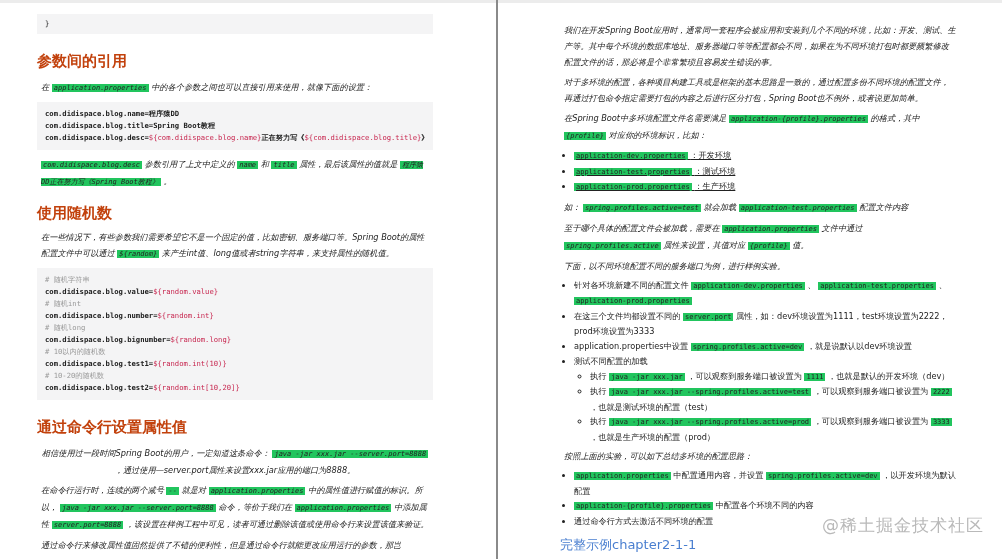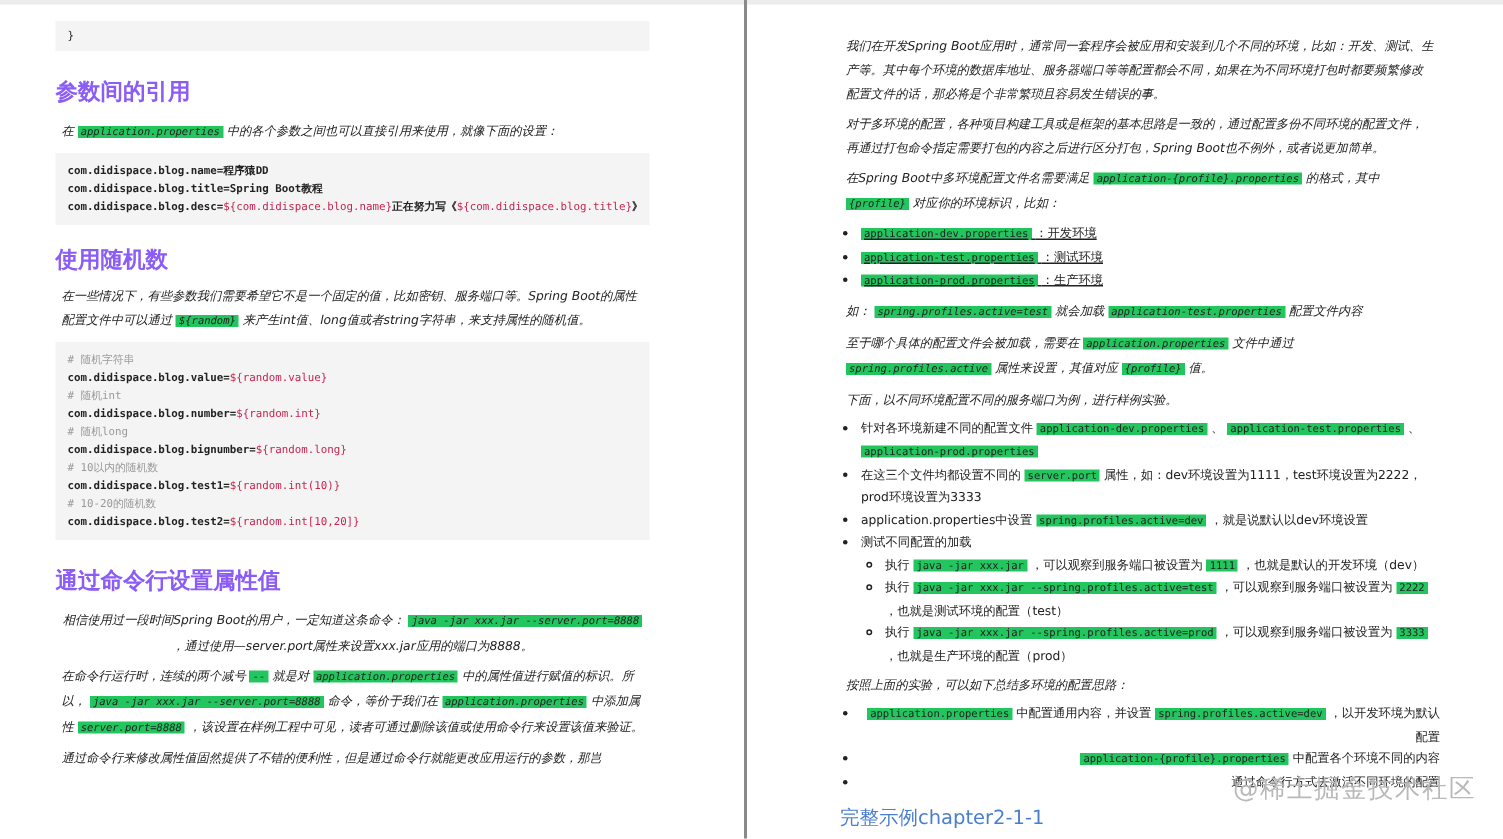--- a/index.html
+++ b/index.html
@@ -15,21 +15,21 @@
   .page.right { left:498px; width:504px; }
   .content-left { position:absolute; left:37px; top:14px; width:396px; }
   .content-right { position:absolute; left:62px; top:18px; width:400px; }
   .code {
     background:#f4f4f5; font-family:"DejaVu Sans Mono", "Liberation Mono", monospace;
     font-size:7.2px; line-height:12px; padding:6px 8px; color:#222; white-space:pre;
   }
   .code .k { font-weight:bold; }
   .code .v { color:#c7254e; }
   .code .c { color:#999; }
-  h2 { font-size:15px; font-weight:bold; margin:0; color:#8b5cf6; }
+  h2 { font-size:15px; font-weight:bold; margin:0; color:#c2410c; }
   p { margin:4px; font-size:8.2px; line-height:16px; color:#222;font-style:italic; }
   code.i { font-family:"DejaVu Sans Mono", "Liberation Mono", monospace; font-size:7px; background:#22c55e; padding:0 2px; }
   ul { margin:0; padding:0 0 0 14px; list-style:disc; }
   ul li { font-size:8.2px; line-height:14.5px; }
   ul.sub { list-style:circle; padding-left:16px; }
   a.link { color:#4a7fd0; font-size:13px; text-decoration:none; }
   .watermark {
     position:absolute; right:18px; bottom:22px; color:#b9b9b9; font-size:17px;
     font-family:"DejaVu Sans", sans-serif; letter-spacing:1px;
   }
@@ -44,20 +44,21 @@
   <div class="content-left">
     <div class="code" style="padding:4px 8px;"><span>}</span></div>
 
     <h2 style="margin-top:18px;">参数间的引用</h2>
     <p style="margin-top:8px;"><span>在</span> <code class="i">application.properties</code> <span>中的各个参数之间也可以直接引用来使用，就像下面的设置：</span></p>
 
     <div class="code" style="margin-top:6px;"><span class="k">com.didispace.blog.name=</span><span class="k">程序猿DD</span>
 <span class="k">com.didispace.blog.title=</span><span class="k">Spring Boot教程</span>
 <span class="k">com.didispace.blog.desc=</span><span class="v">${com.didispace.blog.name}</span><span class="k">正在努力写《</span><span class="v">${com.didispace.blog.title}</span><span class="k">》</span></div>
 
+    <p style="margin-top:6px;"><code class="i">com.didispace.blog.desc</code> <span>参数引用了上文中定义的</span> <code class="i">name</code> <span>和</span> <code class="i">title</code> <span>属性，最后该属性的值就是</span> <code class="i">程序猿DD正在努力写《Spring Boot教程》</code> <span>。</span></p>
 
     <h2 style="margin-top:14px;">使用随机数</h2>
     <p style="margin-top:6px;"><span>在一些情况下，有些参数我们需要希望它不是一个固定的值，比如密钥、服务端口等。Spring Boot的属性配置文件中可以通过</span> <code class="i">${random}</code> <span>来产生int值、long值或者string字符串，来支持属性的随机值。</span></p>
 
     <div class="code" style="margin-top:6px;"><span class="c"># 随机字符串</span>
 <span class="k">com.didispace.blog.value=</span><span class="v">${random.value}</span>
 <span class="c"># 随机int</span>
 <span class="k">com.didispace.blog.number=</span><span class="v">${random.int}</span>
 <span class="c"># 随机long</span>
 <span class="k">com.didispace.blog.bignumber=</span><span class="v">${random.long}</span>
@@ -96,21 +97,21 @@
       <li><span>测试不同配置的加载</span>
         <ul class="sub">
           <li><span>执行</span> <code class="i">java -jar xxx.jar</code> <span>，可以观察到服务端口被设置为</span> <code class="i">1111</code> <span>，也就是默认的开发环境（dev）</span></li>
           <li><span>执行</span> <code class="i">java -jar xxx.jar --spring.profiles.active=test</code> <span>，可以观察到服务端口被设置为</span> <code class="i">2222</code> <span>，也就是测试环境的配置（test）</span></li>
           <li><span>执行</span> <code class="i">java -jar xxx.jar --spring.profiles.active=prod</code> <span>，可以观察到服务端口被设置为</span> <code class="i">3333</code> <span>，也就是生产环境的配置（prod）</span></li>
         </ul>
       </li>
     </ul>
 
     <p style="margin-top:4px;">按照上面的实验，可以如下总结多环境的配置思路：</p>
-    <ul style="margin-top:2px;text-align:right;">
+    <ul style="margin-top:2px;">
       <li><code class="i">application.properties</code> <span>中配置通用内容，并设置</span> <code class="i">spring.profiles.active=dev</code> <span>，以开发环境为默认配置</span></li>
       <li><code class="i">application-{profile}.properties</code> <span>中配置各个环境不同的内容</span></li>
       <li><span>通过命令行方式去激活不同环境的配置</span></li>
     </ul>
     <div style="margin-top:6px;"><a class="link" href="#">完整示例chapter2-1-1</a></div>
   </div>
   <div class="watermark">@稀土掘金技术社区</div>
 </div>
 
 </body></html>

